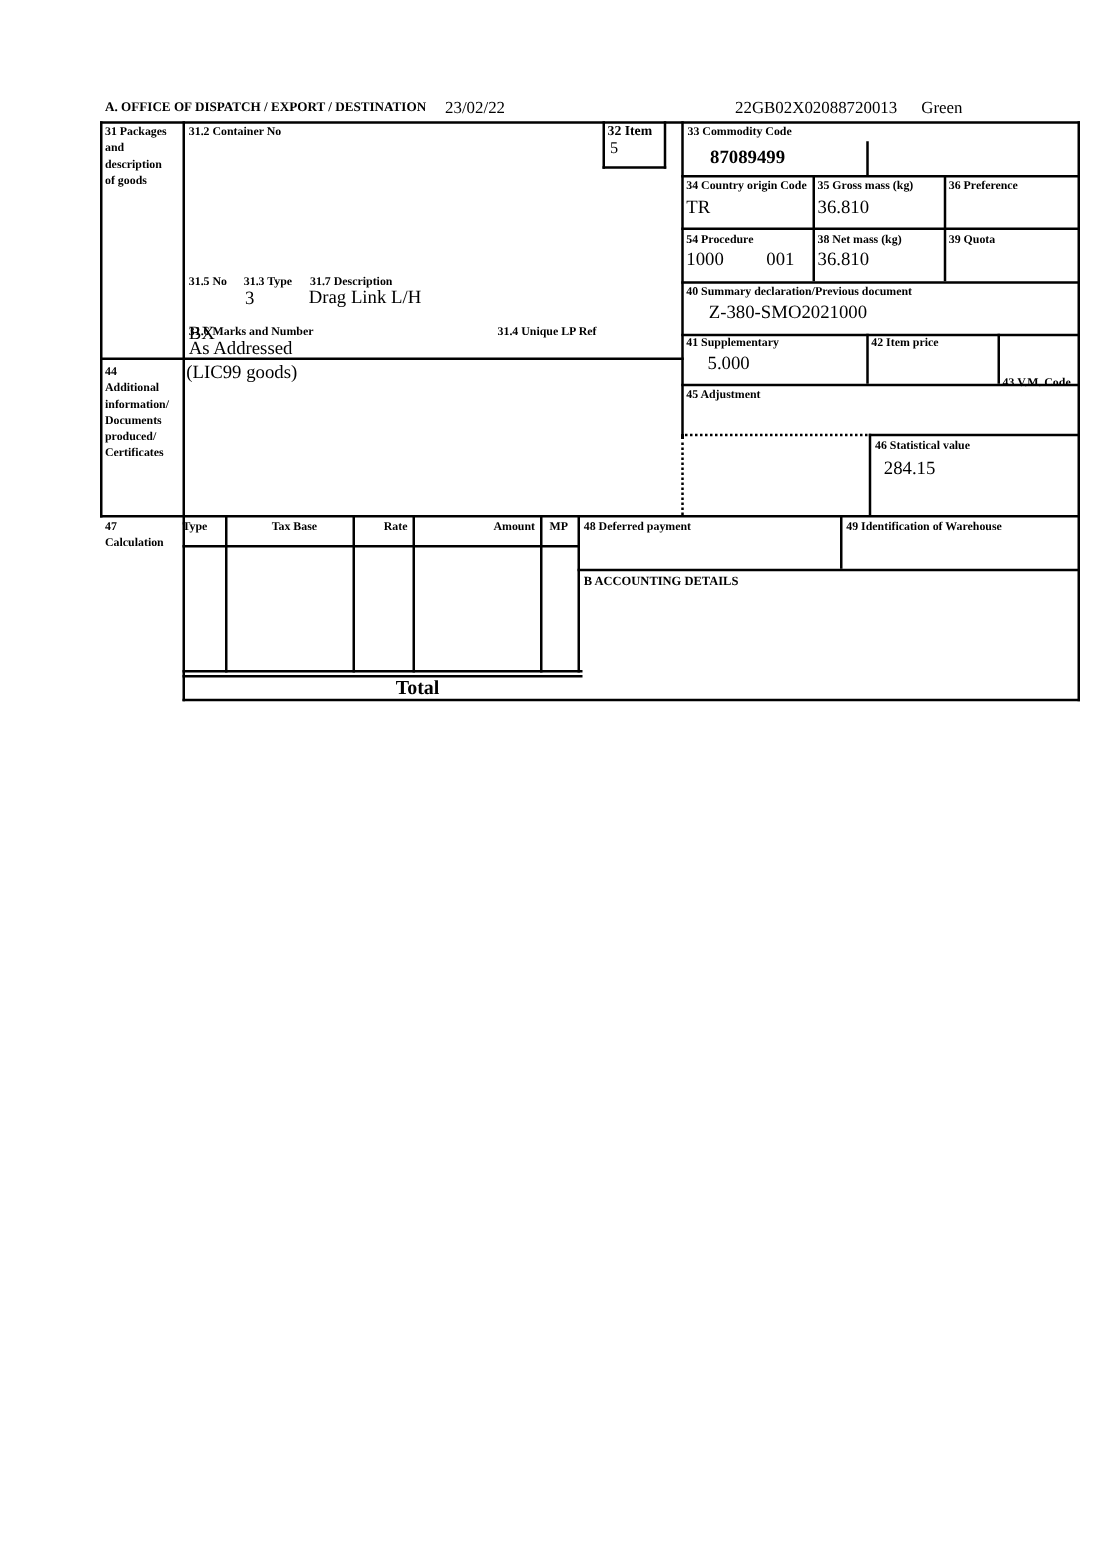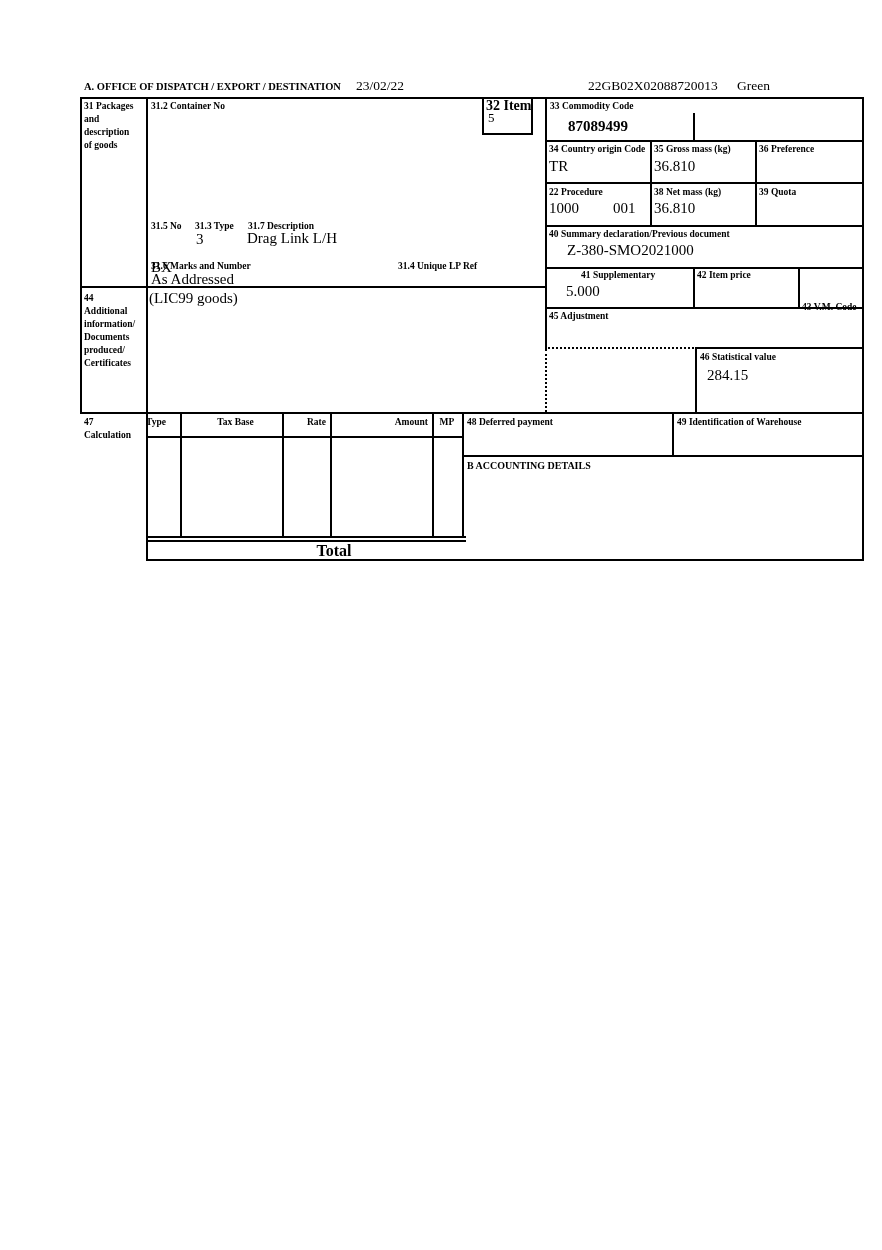--- a/index.html
+++ b/index.html
@@ -82,21 +82,21 @@
   <div>Documents</div>
   <div>produced/</div>
   <div>Certificates</div>
 </div>
 <div class="lblblock" style="left:84px; top:416px; width:62px;">
   <div>47</div>
   <div>Calculation</div>
 </div>
 
 <div class="lbl" style="left:151px; top:101px;">31.2 Container No</div>
-<div class="lbl" style="left:486px; top:100px; font-size:14px;">32 Item</div>
+<div class="lbl" style="left:486px; top:100px; font-size:11px;">32 Item</div>
 <div class="val" style="left:488px; top:110px; font-size:13px;">5</div>
 
 <div class="lbl" style="left:151px; top:221px;">31.5 No</div>
 <div class="lbl" style="left:195px; top:221px;">31.3 Type</div>
 <div class="lbl" style="left:248px; top:221px;">31.7 Description</div>
 <div class="val" style="left:151px; top:231px;margin-top:28px;">BX</div>
 <div class="val" style="left:196px; top:231px;">3</div>
 <div class="val" style="left:247px; top:230px;">Drag Link L/H</div>
 
 <div class="lbl" style="left:151px; top:261px;">31.6 Marks and Number</div>
@@ -107,31 +107,31 @@
 
 <div class="lbl" style="left:550px; top:101px;">33 Commodity Code</div>
 <div class="val" style="left:568px; top:118px;font-weight:bold;">87089499</div>
 
 <div class="lbl" style="left:549px; top:144px;">34 Country origin Code</div>
 <div class="val" style="left:549px; top:158px;">TR</div>
 <div class="lbl" style="left:654px; top:144px;">35 Gross mass (kg)</div>
 <div class="val" style="left:654px; top:158px;">36.810</div>
 <div class="lbl" style="left:759px; top:144px;">36 Preference</div>
 
-<div class="lbl" style="left:549px; top:187px;">22 Procedure</div>
+<div class="lbl" style="left:549px; top:187px;">54 Procedure</div>
 <div class="val" style="left:549px; top:200px;">1000</div>
 <div class="val" style="left:613px; top:200px;">001</div>
 <div class="lbl" style="left:654px; top:187px;">38 Net mass (kg)</div>
 <div class="val" style="left:654px; top:200px;">36.810</div>
 <div class="lbl" style="left:759px; top:187px;">39 Quota</div>
 
 <div class="lbl" style="left:549px; top:229px;">40 Summary declaration/Previous document</div>
 <div class="val" style="left:567px; top:242px;">Z-380-SMO2021000</div>
 
-<div class="lbl" style="left:549px; top:270px;margin-left:32px;">41 Supplementary</div>
+<div class="lbl" style="left:549px; top:270px;">41 Supplementary</div>
 <div class="val" style="left:566px; top:283px;">5.000</div>
 <div class="lbl" style="left:697px; top:270px;">42 Item price</div>
 <div class="lbl" style="left:802px; top:270px;margin-top:32px;">43 V.M. Code</div>
 
 <div class="lbl" style="left:549px; top:311px;">45 Adjustment</div>
 
 <div class="lbl" style="left:700px; top:352px;">46 Statistical value</div>
 <div class="val" style="left:707px; top:367px;">284.15</div>
 
 <div class="th" style="left:146px; width:14px; text-align:center;">Type</div>

